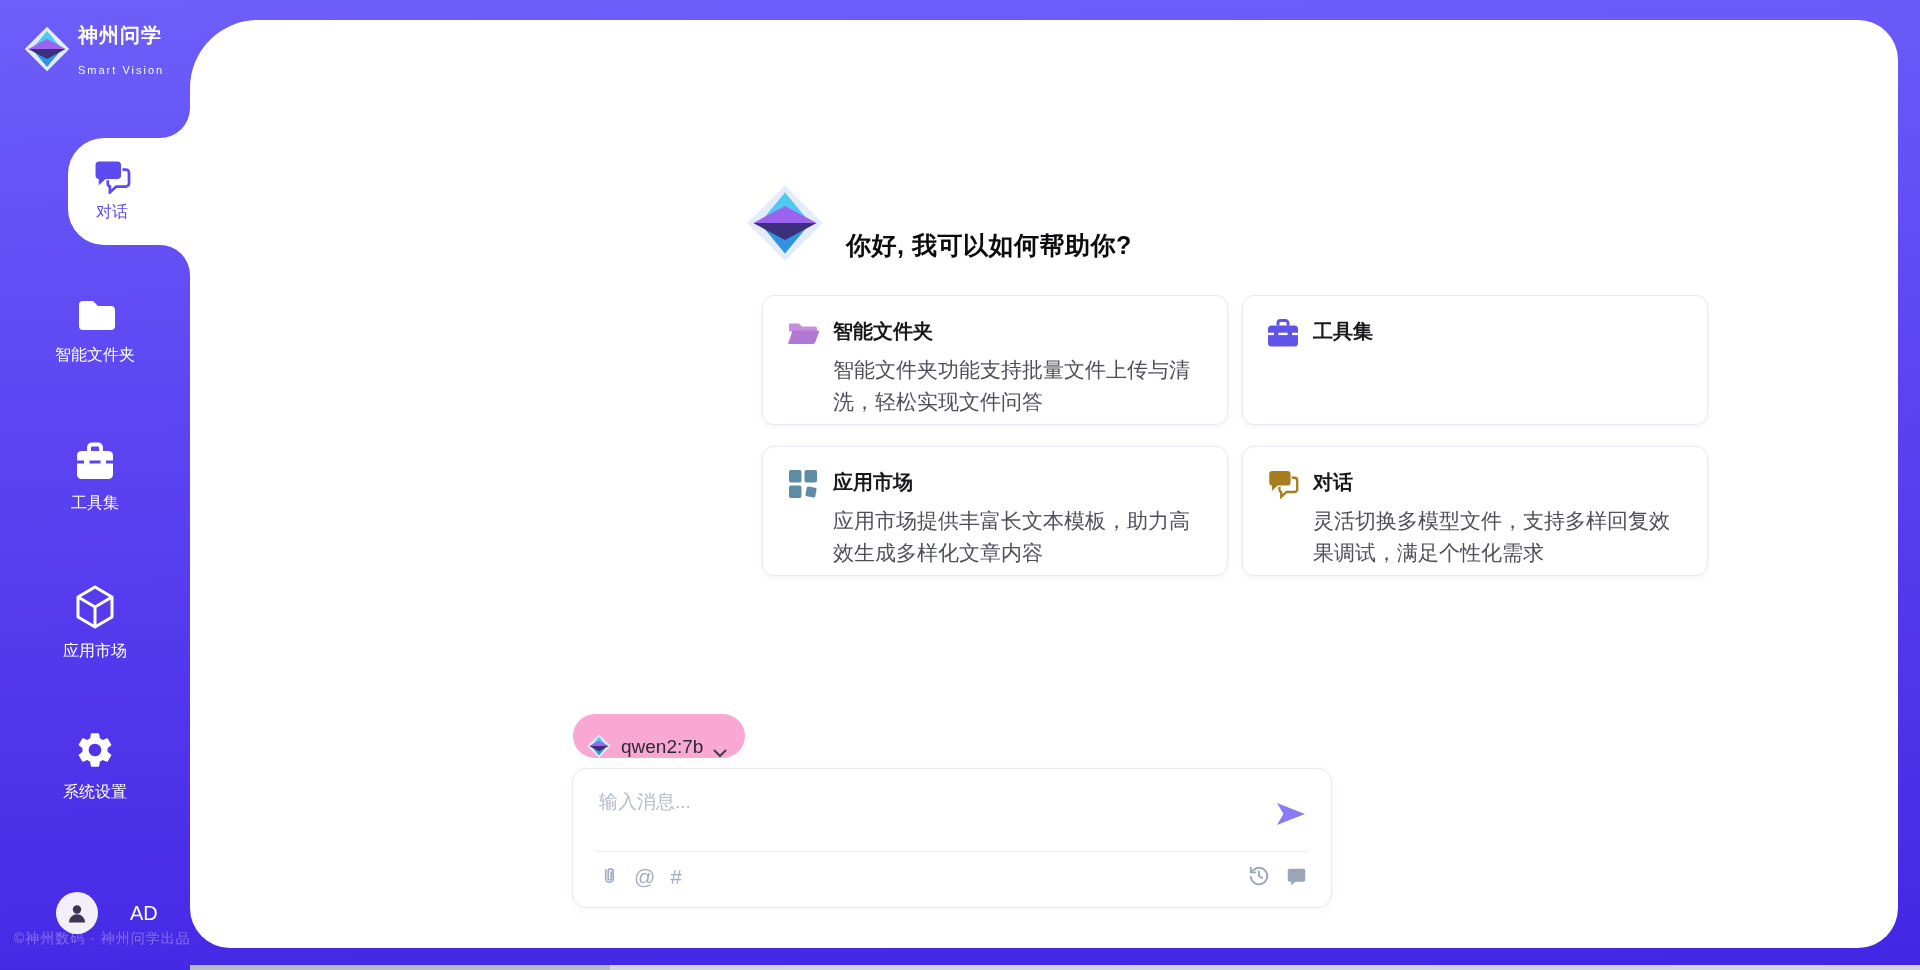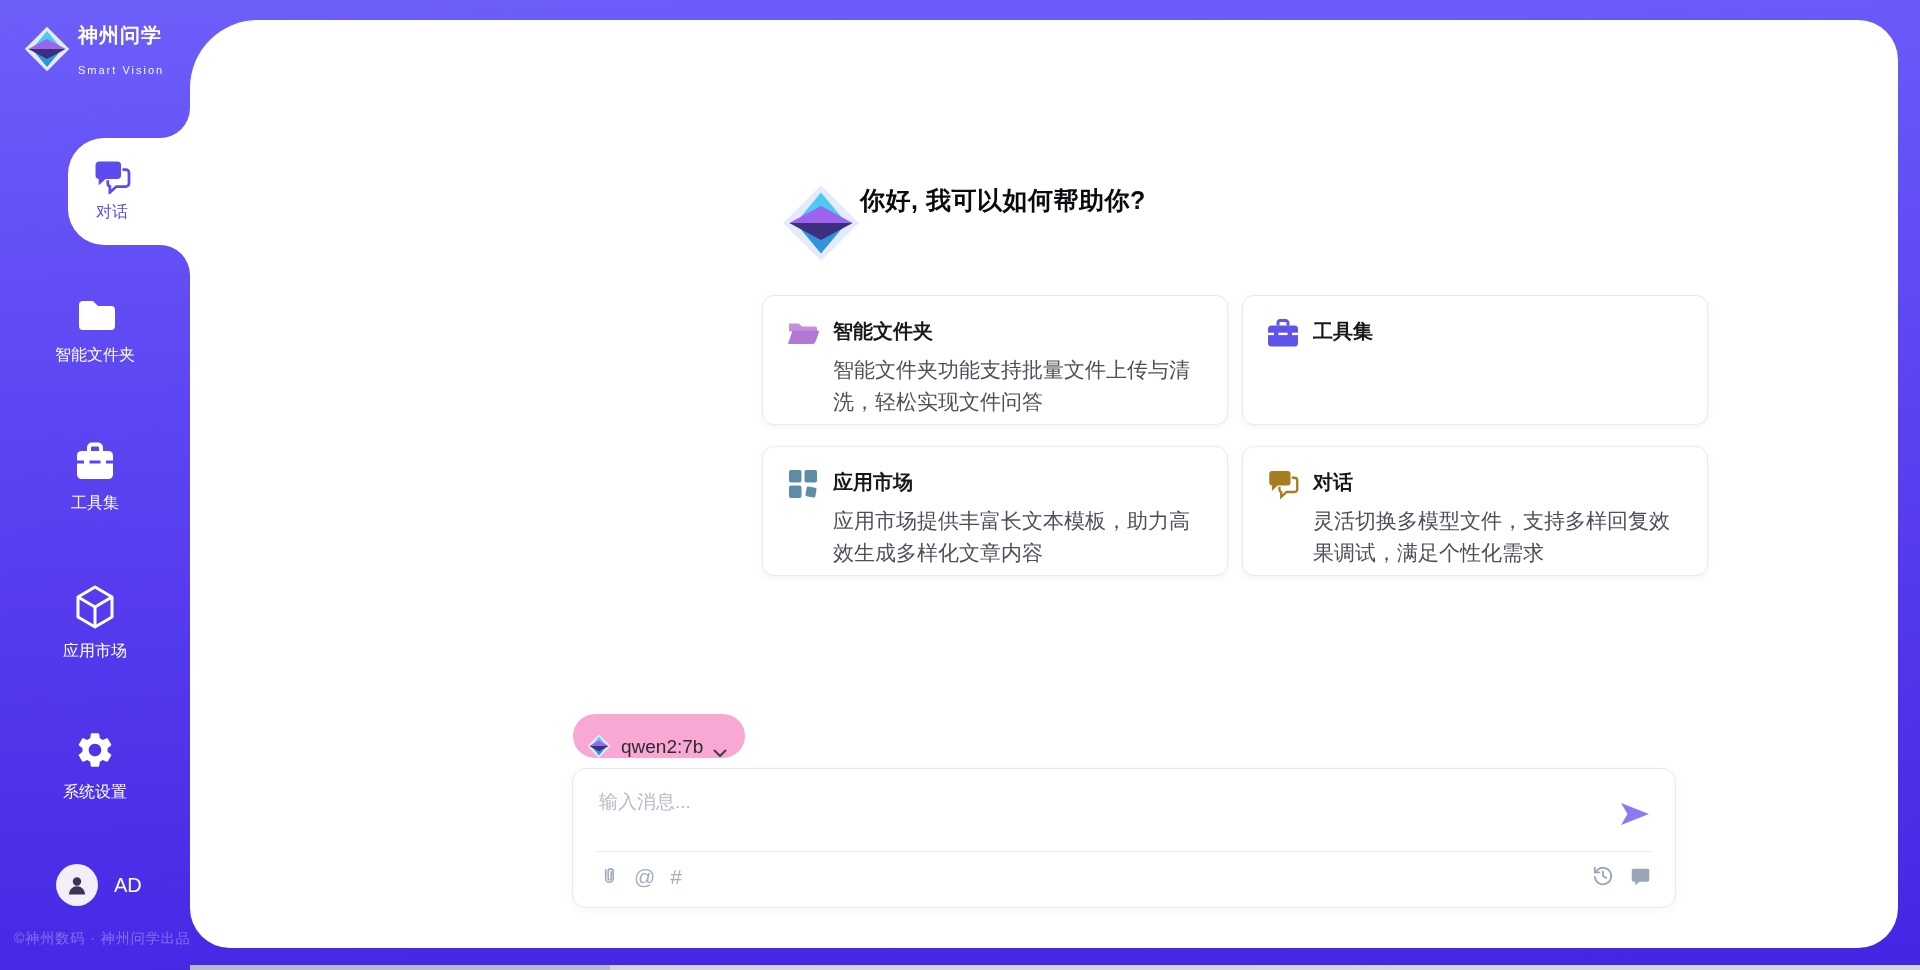--- a/index.html
+++ b/index.html
@@ -26,51 +26,51 @@
                  gap:8px; cursor:pointer; }
   .tab-content .lbl { color:#5b4bf0; font-size:16px; }
 
   .nav-item { position:absolute; left:0; width:190px; text-align:center; color:#fff; cursor:pointer; }
   .nav-item .lbl { display:block; font-size:16px; margin-top:7px; }
   .nav-folder  { top:296px; }
   .nav-toolbox { top:440px; }
   .nav-cube    { top:584px; }
   .nav-gear    { top:729px; }
 
-  .user-row { position:absolute; left:56px; top:864px; display:flex; align-items:center; gap:16px; cursor:pointer; }
+  .user-row { position:absolute; left:56px; top:892px; display:flex; align-items:center; gap:32px; cursor:pointer; }
   .avatar { width:42px; height:42px; border-radius:50%; background:#f3eef7;
             display:flex; align-items:center; justify-content:center; }
   .user-row .initials { color:#fff; font-size:20px; }
 
   .side-footer { position:absolute; left:14px; top:930px; color:rgba(255,255,255,.32);
                  font-size:14px; letter-spacing:1px; white-space:nowrap; }
 
   
-  .greeting { position:absolute; left:592px; top:164px; display:flex; align-items:flex-start; }
+  .greeting { position:absolute; left:556px; top:164px; display:flex; align-items:flex-end; gap:22px; }
   .greeting h1 { font-size:25px; font-weight:700; color:#0a0a0f; letter-spacing:.5px; }
 
   
   .cards { position:absolute; left:572px; top:275px; width:946px;
            display:grid; grid-template-columns:1fr 1fr; column-gap:14px; row-gap:21px; }
   .card { position:relative; height:130px; background:#fff; border:1px solid #e9e9f1;
           border-radius:12px; box-shadow:0 2px 6px rgba(40,40,90,.05); padding:22px 24px 0 24px;
           cursor:pointer; }
   .card .c-icon { position:absolute; left:24px; top:22px; width:32px; height:30px; }
   .card .c-body { margin-left:46px; }
   .card h3 { font-size:20px; font-weight:700; color:#17171c; }
   .card p  { margin-top:9px; font-size:21px; line-height:1.5; color:#4f4f5b; max-width:376px; }
 
   
   .model-chip { position:absolute; left:573px; top:714px; height:44px; border-radius:22px;
                 background:#f9a8d4; display:inline-flex; align-items:flex-end; gap:10px;
                 padding:0 18px 0 14px; cursor:pointer; }
   .model-chip .name { font-size:19px; color:#2b2b33; }
 
   
-  .composer { position:absolute; left:572px; top:768px; width:1104px; height:140px;
+  .composer { position:absolute; left:572px; top:768px; width:760px; height:140px;
               background:#fff; border:1px solid #e7e9f2; border-radius:14px;
               box-shadow:0 2px 8px rgba(40,40,90,.04); }
   .composer textarea { position:absolute; left:26px; top:20px; width:840px; height:52px;
               border:none; outline:none; resize:none; font-family:inherit;
               font-size:19px; color:#333; background:transparent; }
   .composer textarea::placeholder { color:#b4bbc9; }
   .send-btn { position:absolute; right:24px; top:32px; width:32px; height:26px; cursor:pointer; }
   .composer .divider { position:absolute; left:22px; right:22px; top:82px; height:1px; background:#edeff5; }
   .tools-left { position:absolute; left:26px; top:96px; display:flex; align-items:center; gap:15px; }
   .tools-left .glyph { font-size:21px; color:#a2adc0; line-height:1; cursor:pointer; }

